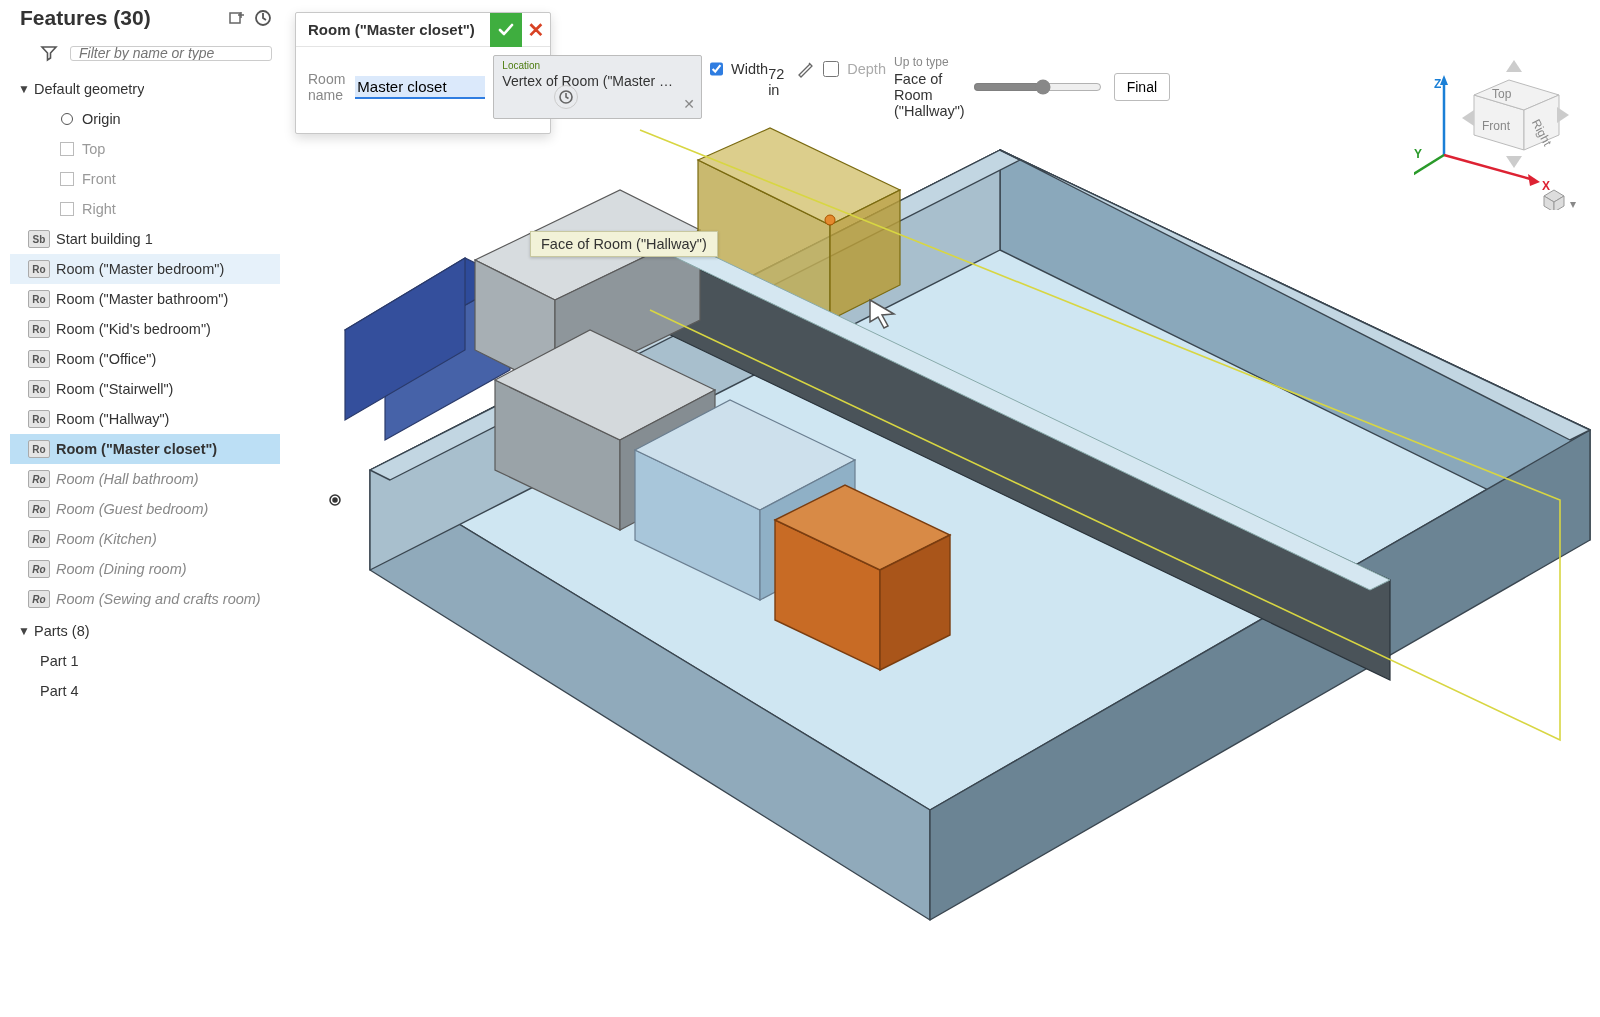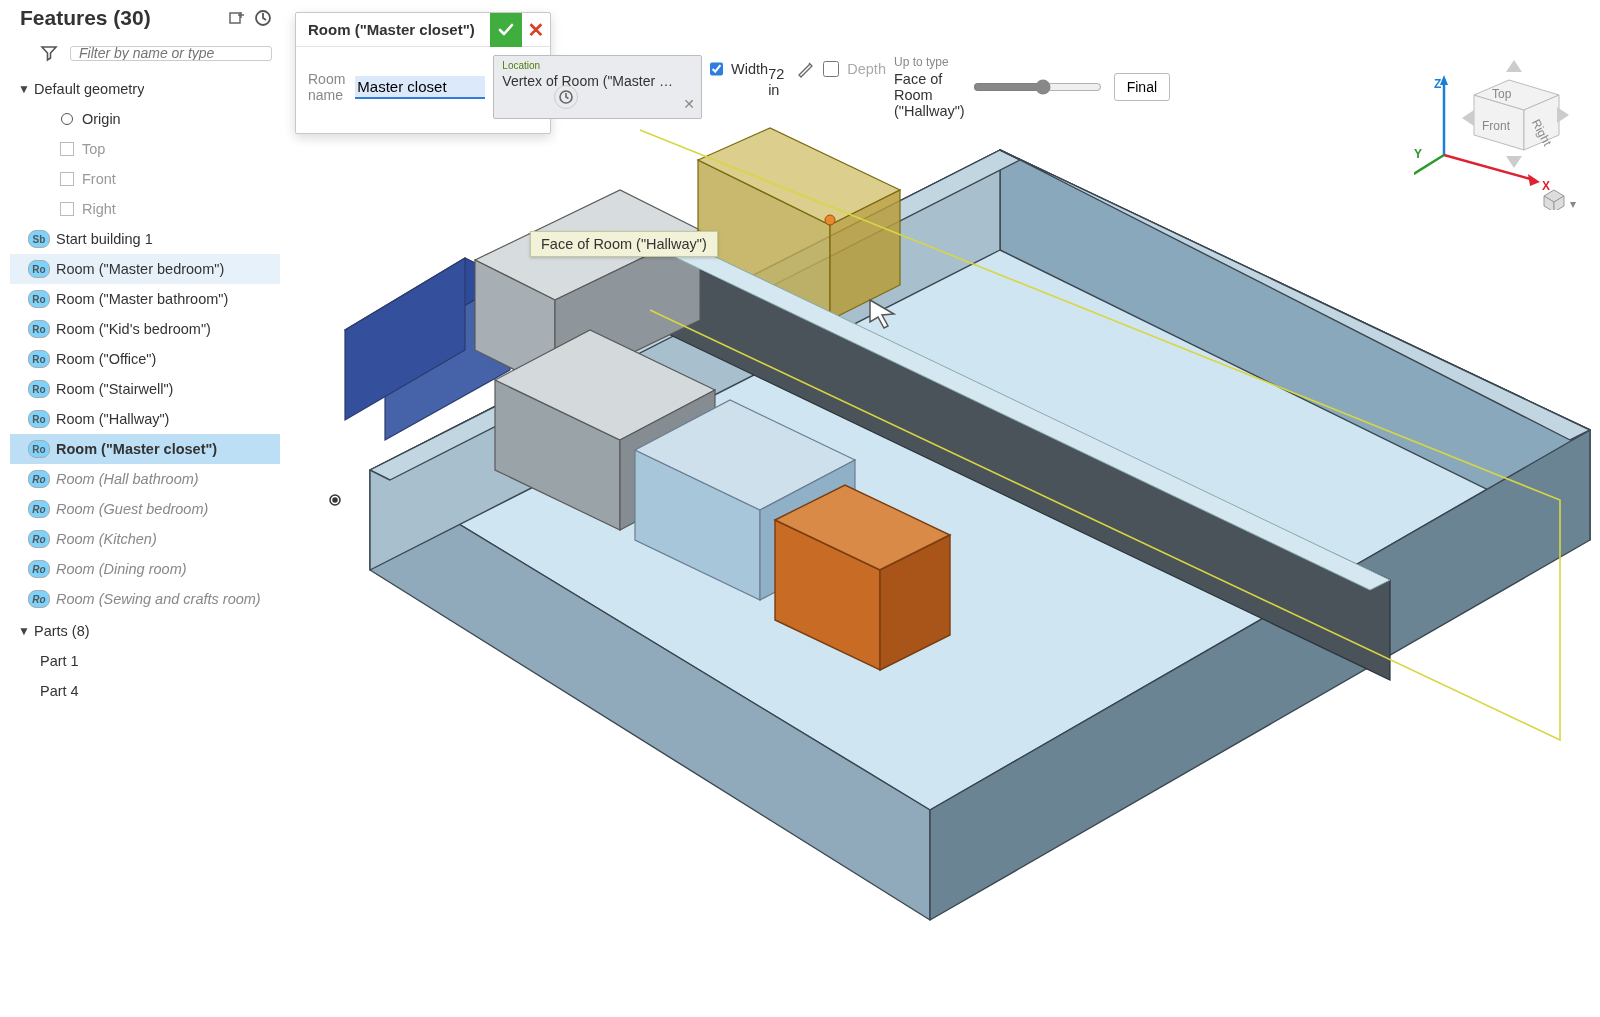--- a/index.html
+++ b/index.html
@@ -10,21 +10,21 @@
   .fp-header .spacer{flex:1;}
   .fp-header .ico{width:22px;height:22px;display:flex;align-items:center;justify-content:center;color:#555;margin-left:4px;cursor:pointer;}
   .fp-filter{ display:flex; align-items:center; height:34px; padding:0 8px 0 28px;}
   .fp-filter .funnel{width:22px;height:22px;color:#666;margin-right:10px;display:flex;align-items:center;justify-content:center;}
   .fp-filter input{ flex:1; height:15px; border:1px solid #ccc; border-radius:3px; padding:0 8px; font-style:italic; color:#777; font-size:14px;}
   .tree{ padding-top:4px;}
   .tree-row{ display:flex; align-items:center; height:30px; padding-left:6px; white-space:nowrap; cursor:default;}
   .tree-row.indent1{padding-left:30px;}
   .tree-row.indent2{padding-left:50px;}
   .tree-row .chev{width:16px;text-align:center;color:#444;font-size:12px;margin-right:2px;}
-  .tree-row .tag{display:inline-flex;align-items:center;justify-content:center;min-width:22px;height:18px;border:1px solid #aaa;border-radius:8px;font-size:10px;font-weight:600;color:#555;margin-right:6px;background:#7dd3fc;}
+  .tree-row .tag{display:inline-flex;align-items:center;justify-content:center;min-width:22px;height:18px;border:1px solid #aaa;border-radius:2px;font-size:10px;font-weight:600;color:#555;margin-right:6px;background:#e5e5e5;}
   .tree-row .pl{width:14px;height:14px;border:1px solid #bbb;margin-right:8px;background:#fff;}
   .tree-row .orig{width:14px;height:14px;margin-right:8px;display:flex;align-items:center;justify-content:center;}
   .tree-row .orig::before{content:"";width:10px;height:10px;border:1.5px solid #555;border-radius:50%;display:block;}
   .tree-row.suppressed{ color:#888; font-style:italic;}
   .tree-row.selected{ background:#bcdff5; font-weight:700;}
   .tree-row.hovered{ background:#e6f1fa;}
   .tree-row .label{overflow:hidden;text-overflow:ellipsis;}
   
   .dialog{ position:absolute; left:295px; top:12px; width:256px; background:#fff; border:1px solid #c8c8c8; box-shadow:0 4px 12px rgba(0,0,0,.15); border-radius:2px;}
   .dlg-title{display:flex;align-items:center;height:34px;padding-left:12px;font-weight:700;font-size:15px;border-bottom:1px solid #e4e4e4;}

